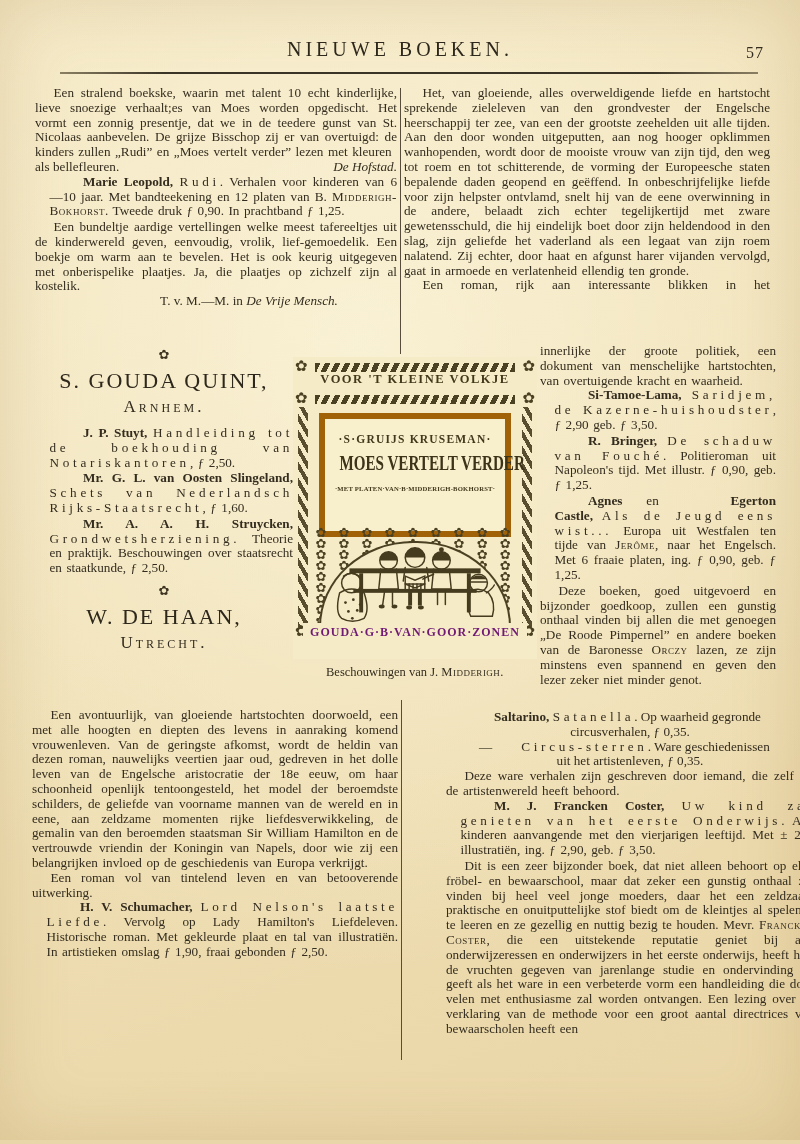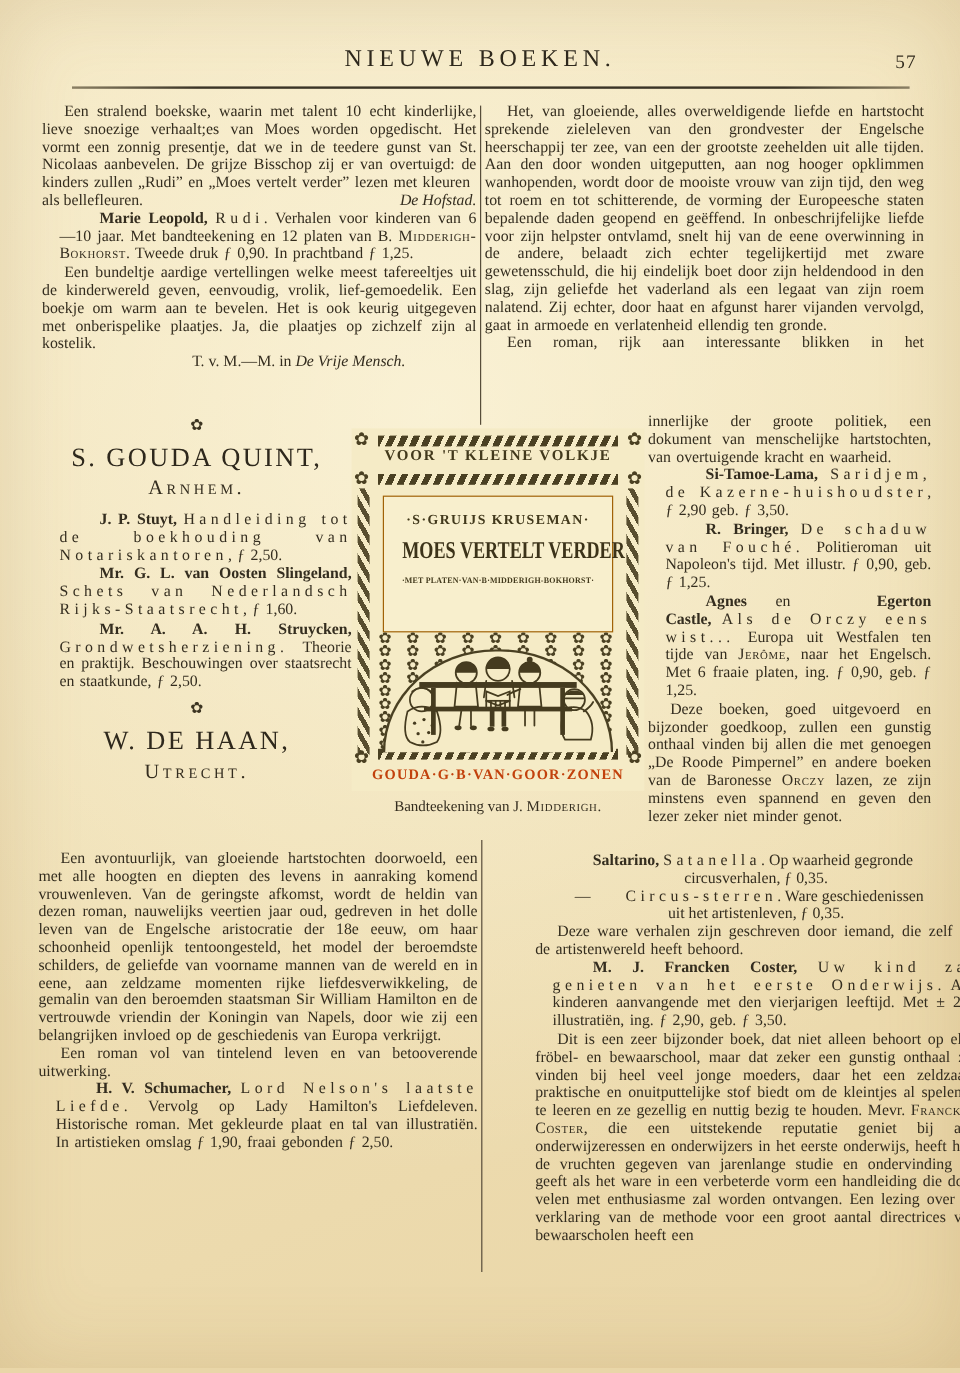--- a/index.html
+++ b/index.html
@@ -58,37 +58,37 @@
     line-height:15px;color:#4a4022;}
   .c-tl{left:2px;top:2px;} .c-tr{right:2px;top:2px;}
   .c-ml{left:2px;top:34px;} .c-mr{right:2px;top:34px;}
   .c-bl{left:2px;bottom:20px;} .c-br{right:2px;bottom:20px;}
   .stem{position:absolute;top:50px;bottom:30px;width:10px;opacity:.92;
     background:repeating-linear-gradient(60deg,#4a4022 0 4px,rgba(0,0,0,0) 4px 8px);}
   .stem-l{left:5px;} .stem-r{right:5px;}
   .ad-banner{position:absolute;top:15px;left:18px;right:18px;text-align:center;
     font-weight:700;font-size:12.5px;letter-spacing:1.5px;color:#42391c;white-space:nowrap;}
   .ad-panel{position:absolute;left:26px;right:26px;top:56px;height:112px;
-    background:#f8efcd;border:1px solid #a16207;}
+    background:#f8efcd;border:6px solid #a16207;}
   .ad-author{margin-top:13px;text-align:center;font-weight:700;font-size:11.5px;
     letter-spacing:1.2px;color:#42391c;white-space:nowrap;}
   .ad-title{text-align:center;font-weight:700;font-size:18px;margin-top:9px;color:#3c3319;
     transform:scaleX(.84) scaleY(1.12);white-space:nowrap;}
   .ad-sub{text-align:center;font-weight:700;font-size:7px;letter-spacing:.2px;margin-top:11px;
     color:#42391c;transform:scaleX(.95);white-space:nowrap;}
   .ad-flowers{position:absolute;left:14px;right:14px;top:170px;height:100px;overflow:hidden;
     color:#4a4022;font-family:"DejaVu Sans",sans-serif;font-size:13px;line-height:11px;
     letter-spacing:4px;text-align:center;word-break:break-all;}
   .ad-arch{position:absolute;left:50%;transform:translateX(-50%);bottom:0;width:188px;height:84px;
     background:#f5ebc6;border:2px solid #4a4022;border-bottom:none;
     border-radius:94px 94px 0 0 / 86px 86px 0 0;overflow:hidden;letter-spacing:0;}
   .ad-arch svg{position:absolute;bottom:0;left:50%;transform:translateX(-50%);}
-  .ad-pub{position:absolute;left:10px;right:10px;bottom:5px;height:18px;line-height:18px;
+  .ad-pub{position:absolute;left:10px;right:10px;bottom:18px;height:18px;line-height:18px;
     background:#f5ebc6;text-align:center;font-weight:700;font-size:12px;letter-spacing:1px;
-    color:#c2410c;white-space:nowrap;margin-top:32px;}
+    color:#701a75;white-space:nowrap;margin-top:32px;}
   .r-caption{left:293px;top:665px;width:244px;font-size:12.5px;}
 </style>
 </head>
 <body>
 
 <div id="page">
 
   <div class="hdr-title">NIEUWE BOEKEN.</div>
   <div class="page-num">57</div>
   <div class="rule"></div>
@@ -127,21 +127,21 @@
       <div class="entry"><span class="b">H. V. Schumacher, </span><span class="sp">Lord Nelson's laatste Liefde</span><span>. Vervolg op Lady Hamilton's Liefdeleven. Historische roman. Met gekleurde plaat en tal van illustratiën. In artistieken omslag ƒ 1,90, fraai gebonden ƒ 2,50.</span></div>
     </div>
   <div class="region r-right-top">
       <div class="para ind"><span>Het, van gloeiende, alles overweldigende liefde en hartstocht sprekende zieleleven van den grondvester der Engelsche heerschappij ter zee, van een der grootste zeehelden uit alle tijden. Aan den door wonden uitgeputten, aan nog hooger opklimmen wanhopenden, wordt door de mooiste vrouw van zijn tijd, den weg tot roem en tot schitterende, de vorming der Europeesche staten bepalende daden geopend en geëffend. In onbeschrijfelijke liefde voor zijn helpster ontvlamd, snelt hij van de eene overwinning in de andere, belaadt zich echter tegelijkertijd met zware gewetensschuld, die hij eindelijk boet door zijn heldendood in den slag, zijn geliefde het vaderland als een legaat van zijn roem nalatend. Zij echter, door haat en afgunst harer vijanden vervolgd, gaat in armoede en verlatenheid ellendig ten gronde.</span></div>
       <div class="para ind jl"><span>Een roman, rijk aan interessante blikken in het</span></div>
     </div>
   <div class="region r-right-mid">
       <div class="para"><span>innerlijke der groote politiek, een dokument van menschelijke hartstochten, van overtuigende kracht en waarheid.</span></div>
       <div class="entry"><span class="b">Si-Tamoe-Lama, </span><span class="sp">Saridjem, de Kazerne-huishoudster</span><span>, ƒ 2,90 geb. ƒ 3,50.</span></div>
       <div class="entry"><span class="b">R. Bringer, </span><span class="sp">De schaduw van Fouché</span><span>. Politieroman uit Napoleon's tijd. Met illustr. ƒ 0,90, geb. ƒ 1,25.</span></div>
-      <div class="entry"><span class="b">Agnes</span><span> en </span><span class="b">Egerton Castle, </span><span class="sp">Als de Orczy eens wist...</span><span> Europa uit Westfalen ten tijde van </span><span class="sc">Jerôme</span><span>, naar het Engelsch. Met 6 fraaie platen, ing. ƒ 0,90, geb. ƒ 1,25.</span></div>
+      <div class="entry"><span class="b">Agnes</span><span> en </span><span class="b">Egerton Castle, </span><span class="sp">Als de Jeugd eens wist...</span><span> Europa uit Westfalen ten tijde van </span><span class="sc">Jerôme</span><span>, naar het Engelsch. Met 6 fraaie platen, ing. ƒ 0,90, geb. ƒ 1,25.</span></div>
       <div class="para ind"><span>Deze boeken, goed uitgevoerd en bijzonder goedkoop, zullen een gunstig onthaal vinden bij allen die met genoegen „De Roode Pimpernel” en andere boeken van de Baronesse </span><span class="sc">Orczy</span><span> lazen, ze zijn minstens even spannend en geven den lezer zeker niet minder genot.</span></div>
     </div>
   <div class="region r-right-bot">
       <div class="line"><span class="b">Saltarino, </span><span class="sp">Satanella</span><span>. Op waarheid gegronde</span></div>
       <div class="line" style="text-align: center;"><span>circusverhalen, ƒ 0,35.</span></div>
       <div class="line" style="padding-left: 2.5em;"><span class="g">—</span><span class="sp">Circus-sterren</span><span>. Ware geschiedenissen</span></div>
       <div class="line" style="text-align: center;"><span>uit het artistenleven, ƒ 0,35.</span></div>
       <div class="para ind"><span>Deze ware verhalen zijn geschreven door iemand, die zelf tot de artistenwereld heeft behoord.</span></div>
       <div class="entry"><span class="b">M. J. Francken Coster, </span><span class="sp">Uw kind zal genieten van het eerste Onderwijs</span><span>. Aan kinderen aanvangende met den vierjarigen leeftijd. Met ± 240 illustratiën, ing. ƒ 2,90, geb. ƒ 3,50.</span></div>
       <div class="para ind"><span>Dit is een zeer bijzonder boek, dat niet alleen behoort op elke fröbel- en bewaarschool, maar dat zeker een gunstig onthaal zal vinden bij heel veel jonge moeders, daar het een zeldzaam praktische en onuitputtelijke stof biedt om de kleintjes al spelende te leeren en ze gezellig en nuttig bezig te houden. Mevr. </span><span class="sc">Francken Coster</span><span>, die een uitstekende reputatie geniet bij alle onderwijzeressen en onderwijzers in het eerste onderwijs, heeft hier de vruchten gegeven van jarenlange studie en ondervinding en geeft als het ware in een verbeterde vorm een handleiding die door velen met enthusiasme zal worden ontvangen. Een lezing over en verklaring van de methode voor een groot aantal directrices van bewaarscholen heeft een</span></div>
@@ -218,16 +218,16 @@
             <path d="M168,50 q6,-4 8,-8"></path>
           </g>
         </svg>
       </div>
     </div>
 
     <div class="ad-pub">GOUDA·G·B·VAN·GOOR·ZONEN</div>
   </div>
 
   <div class="region r-caption">
-      <div class="line" style="text-align: center;"><span>Bandteekening van J. </span><span class="sc">Midderigh.</span></div>
+      <div class="line" style="text-align: center;"><span>Beschouwingen van J. </span><span class="sc">Midderigh.</span></div>
     </div>
 
 </div>
 
 </body></html>

